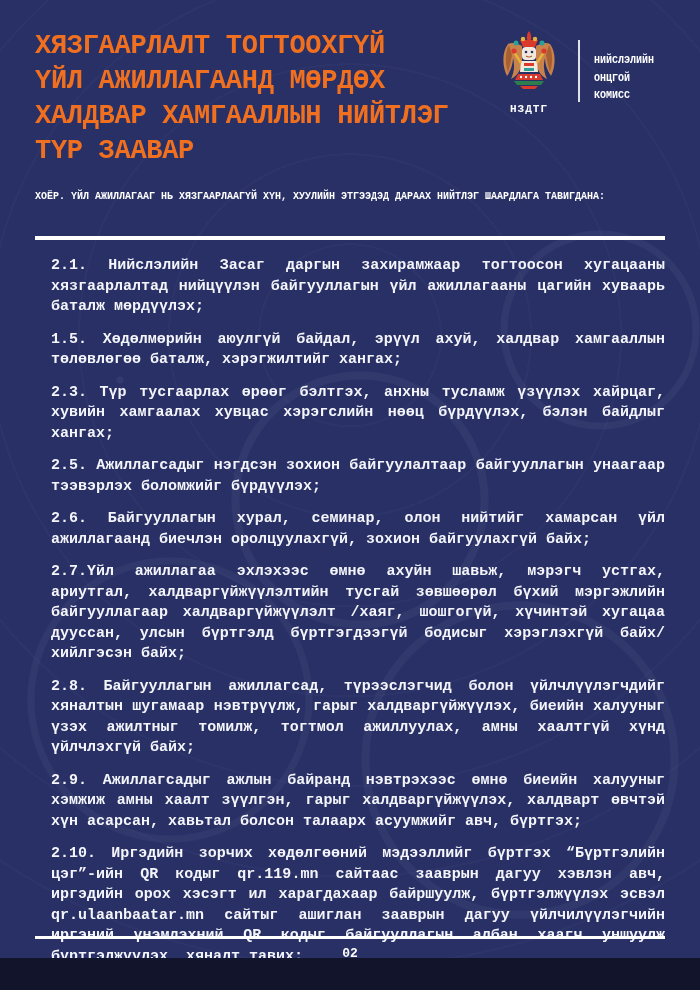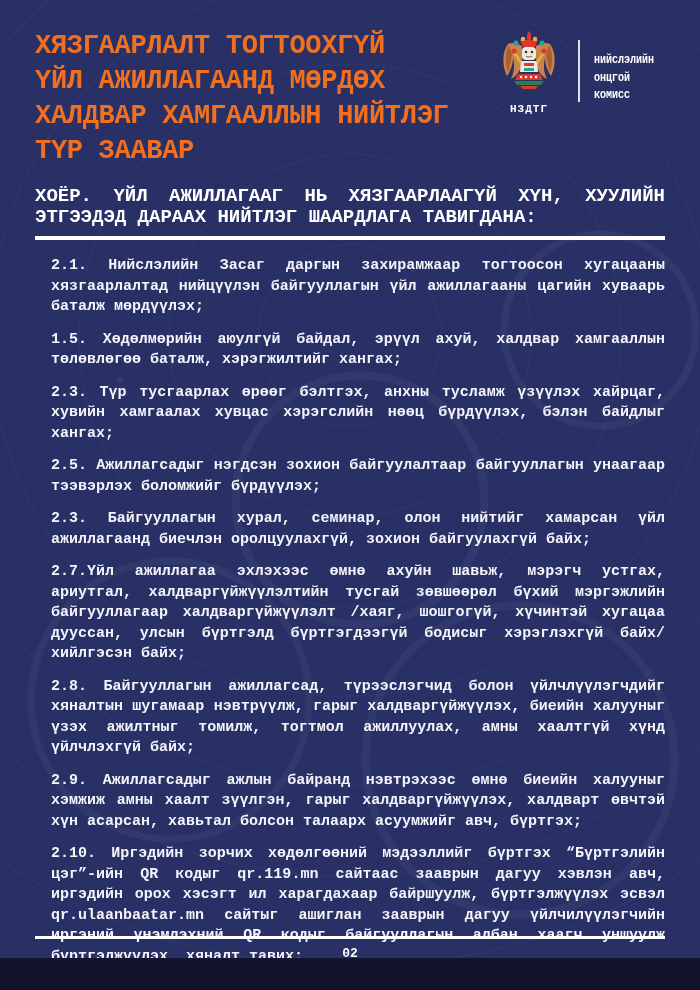--- a/index.html
+++ b/index.html
@@ -39,21 +39,21 @@
     position:absolute;left:578px;top:40px;width:2px;height:62px;
     background:rgba(255,255,255,0.85);
   }
   .org-name{
     position:absolute;left:594px;top:52px;
     font-size:10px;font-weight:bold;line-height:17.5px;
     white-space:pre-line;color:#ffffff;
   }
   .section-heading{
     position:absolute;left:35px;top:186px;width:630px;
-    font-size:19px;font-weight:bold;line-height:21px;
+    font-size:10px;font-weight:bold;line-height:21px;
     text-align:justify;color:#ffffff;
   }
   .rule{position:absolute;left:35px;width:630px;background:#ffffff;}
   .rule-top{top:236px;height:4px;}
   .rule-bottom{top:936px;height:3px;}
   .para-list{
     position:absolute;left:35px;top:256px;width:630px;
   }
   .para-list p{
     margin:0 0 12px 16px;
@@ -133,21 +133,21 @@
 
   <div class="section-heading">ХОЁР. ҮЙЛ АЖИЛЛАГААГ НЬ ХЯЗГААРЛААГҮЙ ХҮН, ХУУЛИЙН ЭТГЭЭДЭД ДАРААХ НИЙТЛЭГ ШААРДЛАГА ТАВИГДАНА:</div>
 
   <div class="rule rule-top"></div>
 
   <div class="para-list">
       <p>2.1. Нийслэлийн Засаг даргын захирамжаар тогтоосон хугацааны хязгаарлалтад нийцүүлэн байгууллагын үйл ажиллагааны цагийн хуваарь баталж мөрдүүлэх;</p>
       <p>1.5. Хөдөлмөрийн аюулгүй байдал, эрүүл ахуй, халдвар хамгааллын төлөвлөгөө баталж, хэрэгжилтийг хангах;</p>
       <p>2.3. Түр тусгаарлах өрөөг бэлтгэх, анхны тусламж үзүүлэх хайрцаг, хувийн хамгаалах хувцас хэрэгслийн нөөц бүрдүүлэх, бэлэн байдлыг хангах;</p>
       <p>2.5. Ажиллагсадыг нэгдсэн зохион  байгуулалтаар байгууллагын унаагаар тээвэрлэх боломжийг бүрдүүлэх;</p>
-      <p>2.3. Байгууллагын хурал, семинар, олон нийтийг хамарсан үйл ажиллагаанд биечлэн оролцуулахгүй, зохион байгуулахгүй байх;</p>
+      <p>2.6. Байгууллагын хурал, семинар, олон нийтийг хамарсан үйл ажиллагаанд биечлэн оролцуулахгүй, зохион байгуулахгүй байх;</p>
       <p>2.7.Үйл ажиллагаа эхлэхээс өмнө ахуйн шавьж, мэрэгч устгах, ариутгал, халдваргүйжүүлэлтийн тусгай зөвшөөрөл бүхий мэргэжлийн байгууллагаар халдваргүйжүүлэлт /хаяг, шошгогүй, хүчинтэй хугацаа дууссан, улсын бүртгэлд бүртгэгдээгүй бодисыг хэрэглэхгүй байх/ хийлгэсэн байх;</p>
       <p>2.8. Байгууллагын ажиллагсад, түрээслэгчид болон үйлчлүүлэгчдийг хяналтын шугамаар нэвтрүүлж, гарыг халдваргүйжүүлэх, биеийн халууныг үзэх ажилтныг томилж, тогтмол ажиллуулах, амны хаалтгүй хүнд үйлчлэхгүй байх;</p>
       <p>2.9. Ажиллагсадыг ажлын байранд нэвтрэхээс өмнө биеийн халууныг хэмжиж амны хаалт зүүлгэн, гарыг халдваргүйжүүлэх, халдварт өвчтэй хүн асарсан, хавьтал болсон талаарх асуумжийг авч, бүртгэх;</p>
       <p>2.10. Иргэдийн зорчих хөдөлгөөний мэдээллийг бүртгэх “Бүртгэлийн цэг”-ийн QR кодыг qr.119.mn сайтаас зааврын дагуу хэвлэн авч, иргэдийн орох хэсэгт ил харагдахаар байршуулж, бүртгэлжүүлэх эсвэл qr.ulaanbaatar.mn сайтыг ашиглан зааврын дагуу үйлчилүүлэгчийн иргэний үнэмлэхний QR кодыг байгууллагын албан хаагч уншуулж бүртгэлжүүлэх, хяналт тавих;</p>
     </div>
 
   <div class="rule rule-bottom"></div>
 
   <div class="page-number">02</div>
 </div>

